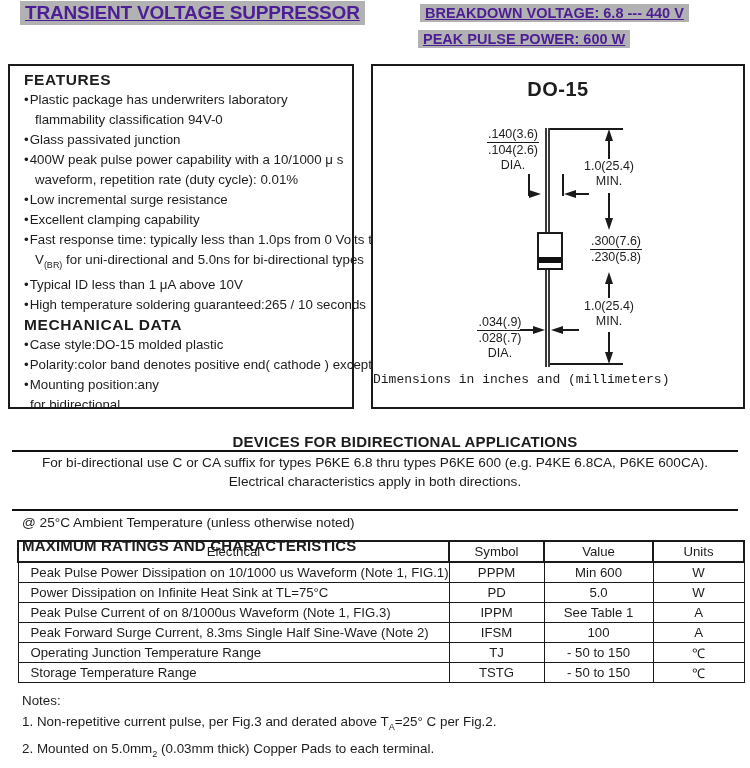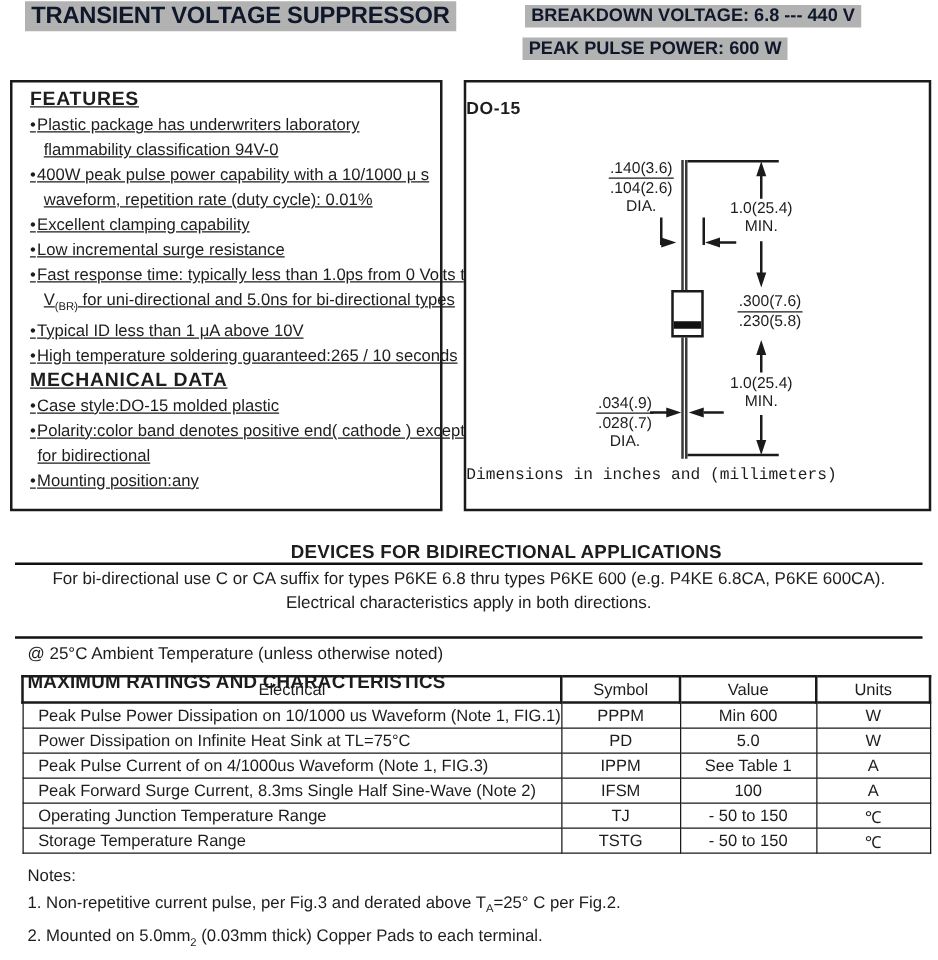--- a/index.html
+++ b/index.html
@@ -1,39 +1,39 @@
 <!DOCTYPE html>
 <html><head>
 <meta charset="utf-8">
 <style>
   html,body{margin:0;padding:0;background:#fff;}
   #page{position:relative;width:750px;height:768px;background:#ffffff;overflow:hidden;
         font-family:"Liberation Sans",sans-serif;color:#1d1d1d;}
   .abs{position:absolute;}
-  .hl{background:#b2b2b2;color:#0f172a;font-weight:bold;display:inline-block;padding:1px 5px;}
+  .hl{background:#b2b2b2;color:#4c1d95;font-weight:bold;display:inline-block;padding:1px 5px;text-decoration:underline;}
   #doc-title{left:20px;top:1px;font-size:19px;letter-spacing:-0.2px;}
   #bv-badge{left:420px;top:4px;font-size:14.5px;}
   #pp-badge{left:418px;top:30px;font-size:14.5px;}
 
   
   .frame{position:absolute;border:2px solid #1a1a1a;background:#fff;}
   #features-box{left:8px;top:64px;width:342px;height:341px;}
   #package-box{left:371px;top:64px;width:370px;height:341px;}
 
   
   #features-lines{position:absolute;left:14px;top:4px;right:4px;}
-  .fline{font-size:13.3px;line-height:20px;white-space:nowrap;text-decoration:underline;}
+  .fline{font-size:13.3px;line-height:20px;white-space:nowrap;}
   .fline.heading{font-weight:bold;font-size:15.5px;letter-spacing:0.6px;}
   .fline.bullet::before{content:"\2022";margin-right:1px;}
   .fline.cont{padding-left:11px;}
   .fline.cont2{padding-left:6px;}
   sub{font-size:9px;text-align:center;}
 
   
-  #do15-title{left:0;right:0;top:12px;font-size:14px;font-weight:bold;letter-spacing:0.5px;}
+  #do15-title{left:0;right:0;top:12px;text-align:center;font-size:20px;font-weight:bold;letter-spacing:0.5px;}
   .vline{position:absolute;width:2px;background:#1a1a1a;}
   .hline{position:absolute;height:2px;background:#1a1a1a;}
   .arr{position:absolute;width:0;height:0;border-style:solid;border-color:transparent;}
   .arr.up{border-width:0 4px 12px 4px;border-bottom-color:#1a1a1a;}
   .arr.down{border-width:12px 4px 0 4px;border-top-color:#1a1a1a;}
   .arr.right{border-width:4px 0 4px 12px;border-left-color:#1a1a1a;}
   .arr.left{border-width:4px 12px 4px 0;border-right-color:#1a1a1a;}
   .dimlabel{position:absolute;font-size:12.5px;text-align:center;line-height:15px;}
   .fracline{border-bottom:1.5px solid #1a1a1a;display:inline-block;padding:0 1px;}
   #lead-wire{position:absolute;left:172px;top:62px;width:5px;height:239px;background:#fff;
@@ -70,33 +70,34 @@
 
   <span id="doc-title" class="abs hl">TRANSIENT VOLTAGE SUPPRESSOR</span>
   <span id="bv-badge" class="abs hl">BREAKDOWN VOLTAGE: 6.8 --- 440 V</span>
   <span id="pp-badge" class="abs hl">PEAK PULSE POWER: 600 W</span>
 
   <div id="features-box" class="frame">
     <div id="features-lines">
         <div class="fline heading">FEATURES</div>
         <div class="fline bullet">Plastic package has underwriters laboratory</div>
         <div class="fline cont">flammability classification 94V-0</div>
+        <div class="fline bullet">Glass passivated junction</div>
         <div class="fline bullet">400W peak pulse power capability with a 10/1000 μ s</div>
         <div class="fline cont">waveform, repetition rate (duty cycle): 0.01%</div>
+        <div class="fline bullet">Low incremental surge resistance</div>
         <div class="fline bullet">Excellent clamping capability</div>
-        <div class="fline bullet">Low incremental surge resistance</div>
         <div class="fline bullet">Fast response time: typically less than 1.0ps from 0 Volts to</div>
         <div class="fline cont">V<sub>(BR)</sub> for uni-directional and 5.0ns for bi-directional types</div>
         <div class="fline bullet">Typical ID less than 1 μA above 10V</div>
         <div class="fline bullet">High temperature soldering guaranteed:265 / 10 seconds</div>
         <div class="fline heading">MECHANICAL DATA</div>
         <div class="fline bullet">Case style:DO-15 molded plastic</div>
         <div class="fline bullet">Polarity:color band denotes positive end( cathode ) except</div>
+        <div class="fline bullet">Mounting position:any</div>
         <div class="fline cont2">for bidirectional</div>
-        <div class="fline bullet">Mounting position:any</div>
       </div>
   </div>
 
   <div id="package-box" class="frame">
     <div id="do15-title" class="abs">DO-15</div>
 
     <div id="lead-wire"></div>
     <div id="diode-body">
       <div id="cathode-band"></div>
     </div>
@@ -181,21 +182,21 @@
           <td>Min 600</td>
           <td>W</td>
         </tr>
         <tr>
           <td class="param">Power Dissipation on Infinite Heat Sink at TL=75°C</td>
           <td>PD</td>
           <td>5.0</td>
           <td>W</td>
         </tr>
         <tr>
-          <td class="param">Peak Pulse Current of on 4/1000us Waveform (Note 1, FIG.3)</td>
+          <td class="param">Peak Pulse Current of on 8/1000us Waveform (Note 1, FIG.3)</td>
           <td>IPPM</td>
           <td>See Table 1</td>
           <td>A</td>
         </tr>
         <tr>
           <td class="param">Peak Forward Surge Current, 8.3ms Single Half Sine-Wave (Note 2)</td>
           <td>IFSM</td>
           <td>100</td>
           <td>A</td>
         </tr>

